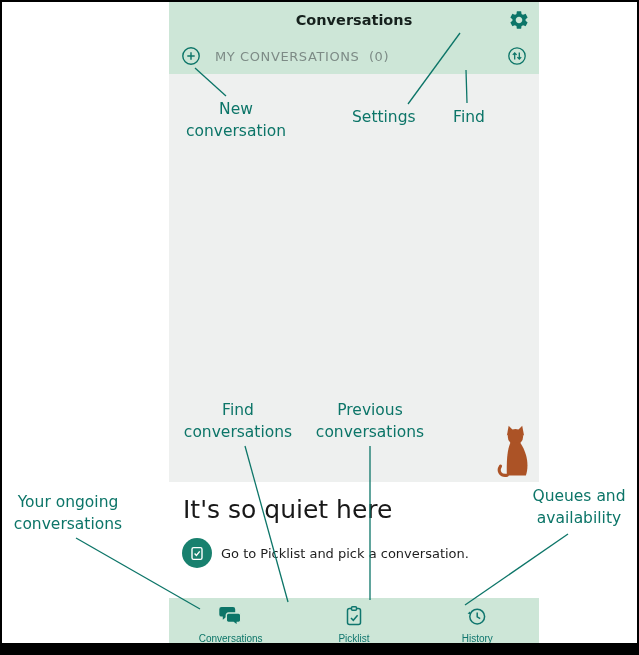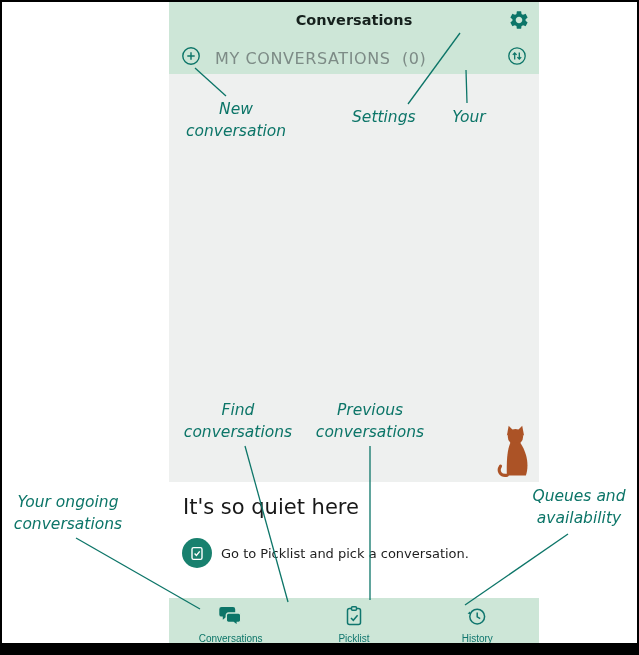--- a/index.html
+++ b/index.html
@@ -9,44 +9,44 @@
   
   .phone { position:absolute; left:167px; top:0; width:370px; height:645px; background:#eef0ef; z-index:1; }
   .app-header { position:absolute; top:0; left:0; right:0; height:36px; background:#cde6d7;
                 display:flex; align-items:center; justify-content:center; }
   .app-title { font-size:14.5px; font-weight:bold; color:#16211d; }
   .icon-btn { position:absolute; background:none; border:none; padding:0; cursor:pointer; line-height:0; color:#0c7568; }
   .gear-btn { right:9px; top:7px; }
   .subheader { position:absolute; top:36px; left:0; right:0; height:36px; background:#cde6d7; }
   .plus-btn { left:12px; top:8px; }
   .sort-btn { right:12px; top:8px; }
-  .subheader-label { position:absolute; left:46px; top:11px; font-size:16px; letter-spacing:.6px;
+  .subheader-label { position:absolute; left:46px; top:11px; font-size:13px; letter-spacing:.6px;
                      color:#7d8b86; white-space:pre; }
 
   .list-body { position:absolute; top:72px; left:0; right:0; height:408px; background:#eef0ef; }
   .cat { position:absolute; right:5px; bottom:0; line-height:0; }
 
   .empty-section { position:absolute; top:480px; left:0; right:0; height:116px; background:#ffffff; }
-  .empty-title { position:absolute; left:14px; top:13px; font-size:21px; font-weight:400; color:#181818; }
+  .empty-title { position:absolute; left:14px; top:13px; font-size:25px; font-weight:400; color:#181818; }
   .hint-row { position:absolute; left:13px; top:56px; right:8px; display:flex; align-items:center; gap:9px; }
   .badge { width:30px; height:30px; border-radius:50%; background:#18806e; flex:0 0 auto;
            display:flex; align-items:center; justify-content:center; }
   .hint-text { font-size:13px; color:#1e1e1e; }
 
   .tabbar { position:absolute; top:596px; left:0; right:0; height:49px; background:#cde6d7; display:flex; }
   .tab { flex:1 1 0; background:none; border:none; cursor:pointer; display:flex; flex-direction:column;
          align-items:center; justify-content:center; gap:2px; color:#0f766e; padding-top:3px; }
   .tab.active { color:#0c7568; }
   .tab-label { font-size:10px; }
 
   .blackbar { position:absolute; left:0; right:0; bottom:0; height:10px; background:#000; z-index:3; }
 
   
   #ann-lines { position:absolute; left:0; top:0; width:639px; height:655px; z-index:10; pointer-events:none; }
-  .ann { position:absolute; z-index:11; color:#0c7568; font-size:15.5px; line-height:1.42; text-align:center;font-style:italic; }
+  .ann { position:absolute; z-index:11; color:#0c7568; font-size:15.5px; line-height:1.42; text-align:center; }
   .ann-new       { left:176px; top:96px;  width:116px; }
   .ann-settings  { left:350px; top:104px; white-space:nowrap; }
   .ann-sort      { left:446px; top:104px; width:42px; }
   .ann-find      { left:178px; top:397px; width:116px; }
   .ann-previous  { left:306px; top:397px; width:124px; }
   .ann-ongoing   { left:2px;   top:489px; width:128px; }
   .ann-queues    { left:516px; top:483px; width:122px; }
 </style>
 </head>
 <body>
@@ -157,20 +157,20 @@
         </span>
         <span class="tab-label">History</span>
       </button>
 
 
     </div>
   </div>
 
   <div class="ann ann-new">New conversation</div>
   <div class="ann ann-settings">Settings</div>
-  <div class="ann ann-sort">Your</div>
+  <div class="ann ann-sort">Find</div>
   <div class="ann ann-find">Find conversations</div>
   <div class="ann ann-ongoing">Your ongoing conversations</div>
   <div class="ann ann-previous">Previous conversations</div>
   <div class="ann ann-queues">Queues and availability</div>
 
   <div class="blackbar"></div>
 </div>
 
 </body></html>

